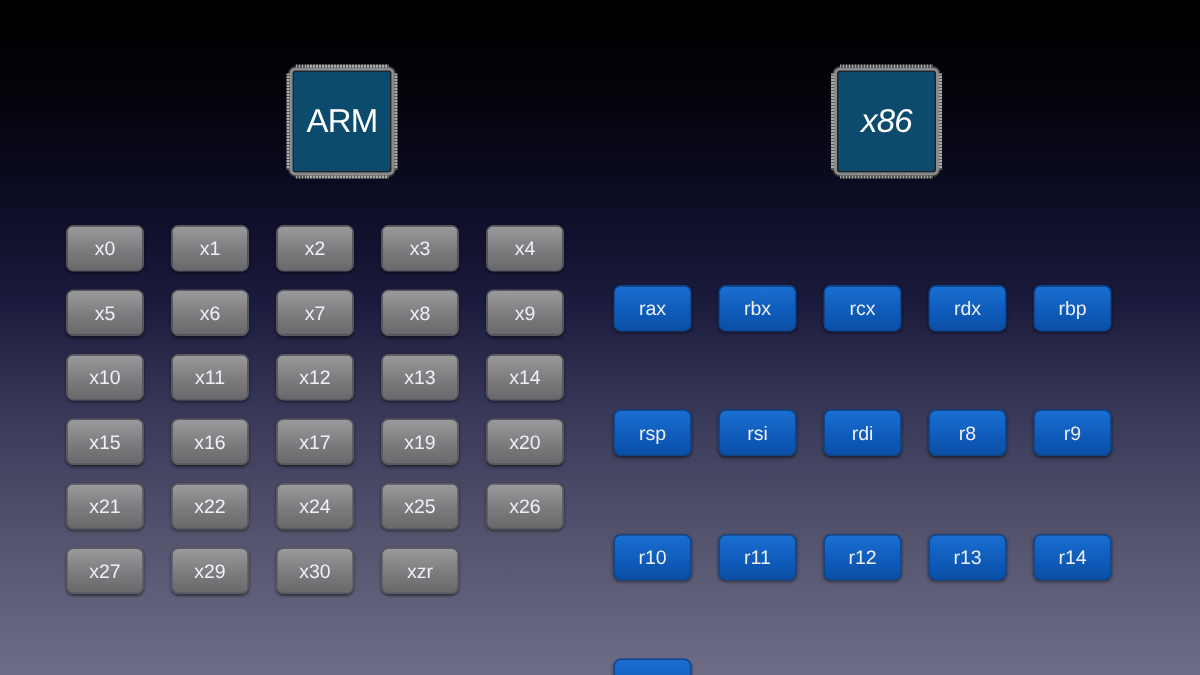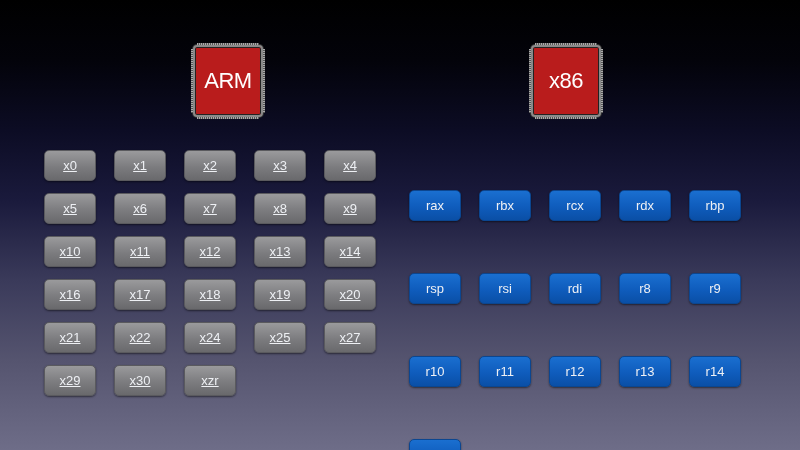--- a/index.html
+++ b/index.html
@@ -3,54 +3,53 @@
 <meta charset="utf-8">
 <style>
   html, body { margin: 0; padding: 0; }
   body {
     width: 800px; height: 450px; overflow: hidden; position: relative;
     background: linear-gradient(to bottom, #000000 0px, #03030a 60px, #0c0c24 130px, #1a1a3c 200px, #3a3a5a 280px, #55546f 360px, #6e6d88 450px);
     font-family: "Liberation Sans", sans-serif;
   }
   .chip {
     position: absolute; top: 45px; width: 66px; height: 68px;
-    background: #b91c1c;
+    background: #0c4a6e;
     border: 2px solid #8a8a8a;
     border-radius: 4px;
     box-shadow: 0 0 0 1px #333, inset 0 0 0 1px #222;
     display: flex; align-items: center; justify-content: center;
     color: #ffffff; font-size: 22px; letter-spacing: -0.5px;
   }
   .chip::before, .chip::after {
     content: ""; position: absolute; left: 2px; right: 2px; height: 2px;
     background: repeating-linear-gradient(to right, #aaa 0 1px, #555 1px 2px);
   }
   .chip::before { top: -4px; }
   .chip::after { bottom: -4px; }
   .pins-v { position: absolute; top: 2px; bottom: 2px; width: 2px;
     background: repeating-linear-gradient(to bottom, #aaa 0 1px, #555 1px 2px); }
   .pins-v.left { left: -4px; }
   .pins-v.right { right: -4px; }
   #chip-arm { left: 193px; }
-  #chip-x86 { left: 531px; }
+  #chip-x86 { left: 556px; font-style: italic; }
 
   .grid { position: absolute; top: 150px; display: grid;
     grid-template-columns: repeat(5, 52px); column-gap: 18px; row-gap: 12px; }
   #arm-grid { left: 44px; }
   #x86-grid { left: 409px; }
   .reg {
     width: 52px; height: 31px; border-radius: 5px; box-sizing: border-box;
     display: flex; align-items: center; justify-content: center;
     font-size: 13px; color: #eef0f4; cursor: pointer;
     box-shadow: 0 1px 2px rgba(0,0,0,0.5);
   }
   .reg.arm {
     background: linear-gradient(to bottom, #9a9a9c 0%, #7c7c7f 55%, #69696c 100%);
     border: 1px solid #5a5a5e;
-    text-decoration: underline;
   }
   .reg.x86 {
     background: linear-gradient(to bottom, #1a6fd0 0%, #0f5cbc 55%, #0a4fa6 100%);
     border: 1px solid #0b4690;
     margin-top: 40px;
   }
 </style>
 </head>
 <body>
 
@@ -75,29 +74,30 @@
   <div class="reg arm">x5</div>
   <div class="reg arm">x6</div>
   <div class="reg arm">x7</div>
   <div class="reg arm">x8</div>
   <div class="reg arm">x9</div>
   <div class="reg arm">x10</div>
   <div class="reg arm">x11</div>
   <div class="reg arm">x12</div>
   <div class="reg arm">x13</div>
   <div class="reg arm">x14</div>
+  <div class="reg arm">x15</div>
   <div class="reg arm">x16</div>
   <div class="reg arm">x17</div>
-  <div class="reg arm">x18</div>
   <div class="reg arm">x19</div>
   <div class="reg arm">x20</div>
   <div class="reg arm">x21</div>
   <div class="reg arm">x22</div>
   <div class="reg arm">x24</div>
   <div class="reg arm">x25</div>
+  <div class="reg arm">x26</div>
   <div class="reg arm">x27</div>
   <div class="reg arm">x29</div>
   <div class="reg arm">x30</div>
   <div class="reg arm">xzr</div>
 </div>
 
 <div class="grid" id="x86-grid">
   <div class="reg x86">rax</div>
   <div class="reg x86">rbx</div>
   <div class="reg x86">rcx</div>

